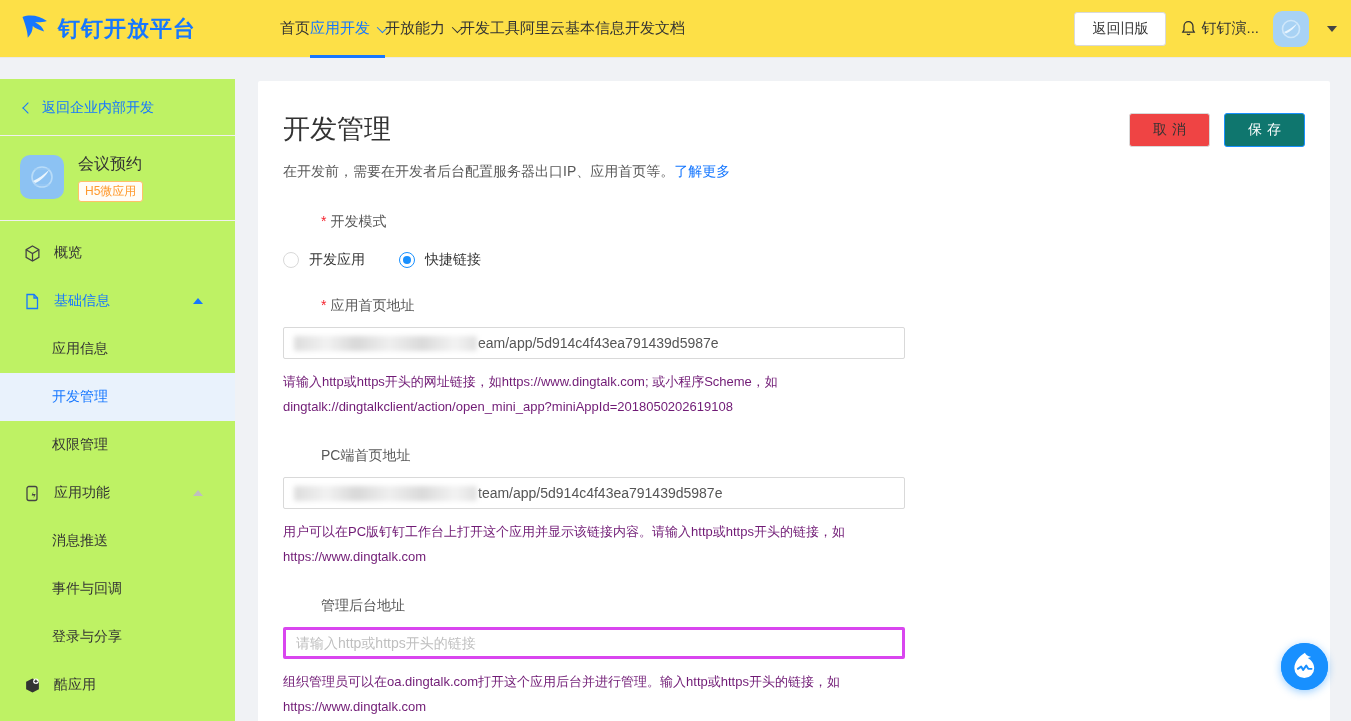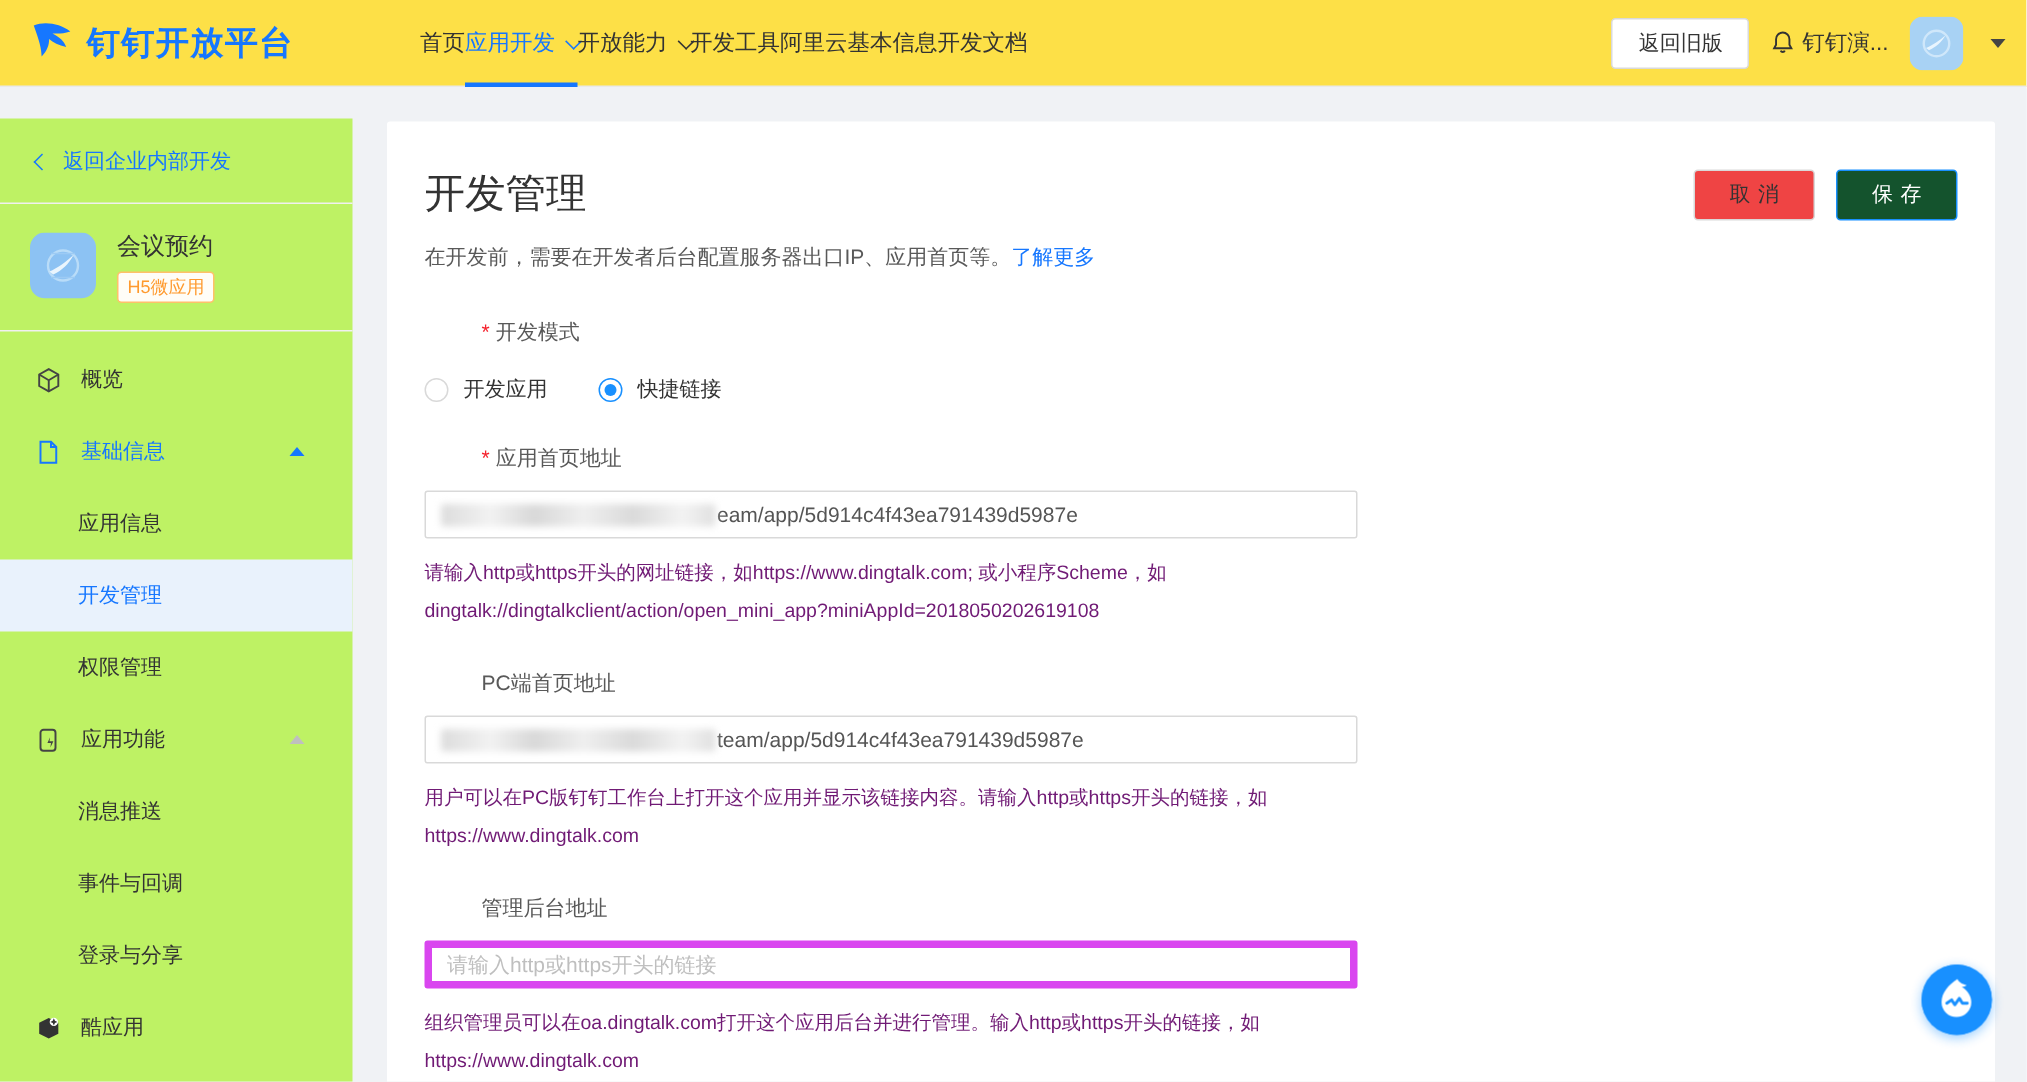--- a/index.html
+++ b/index.html
@@ -38,35 +38,35 @@
   .tri-up { position:absolute; right:32px; width:0; height:0; border-left:5px solid transparent; border-right:5px solid transparent; border-bottom:6px solid #bfbfbf; }
   .tri-up.blue { border-bottom-color:#1677ff; }
 
   
   .main { position:absolute; top:59px; left:235px; right:0; bottom:0; background:#f0f2f5; padding:22px 21px 0 23px; overflow:hidden; }
   .card { background:#fff; border-radius:2px; padding:30px 25px 16px 25px; min-height:624px; position:relative; }
   .card-head { display:flex; align-items:flex-start; justify-content:space-between; }
   .page-title { font-family:"Liberation Serif","DejaVu Serif",serif; font-size:27px; font-weight:400; color:#333; }
   .head-actions { display:flex; gap:14px; margin-top:2px; }
   .btn-cancel { background:#ef4444; border:1px solid #d9d9d9; border-radius:3px; padding:7px 18px; font-size:14px; color:#333; letter-spacing:5px; text-indent:5px; cursor:pointer; }
-  .btn-save { background:#14532d; border:1px solid #1890ff; border-radius:3px; padding:7px 18px; font-size:14px; color:#fff; letter-spacing:5px; text-indent:5px; cursor:pointer; }
+  .btn-save { background:#0f766e; border:1px solid #1890ff; border-radius:3px; padding:7px 18px; font-size:14px; color:#fff; letter-spacing:5px; text-indent:5px; cursor:pointer; }
   .desc { margin-top:16px; font-size:14px; color:#595959; }
   .link { color:#1677ff; cursor:pointer; }
 
   .form-group { margin-top:28px; }
   .field-label { font-size:14px; color:#595959;margin-left:38px; }
   .req { color:#f5222d; margin-right:4px; }
   .radio-row { display:flex; align-items:center; gap:34px; margin-top:20px; }
   .radio { display:flex; align-items:center; gap:10px; cursor:pointer; }
   .radio-dot { width:16px; height:16px; border-radius:50%; border:1px solid #d9d9d9; background:#fff; position:relative; flex:none; }
   .radio.checked .radio-dot { border-color:#1890ff; }
   .radio.checked .radio-dot::after { content:""; position:absolute; left:3px; top:3px; width:8px; height:8px; border-radius:50%; background:#1890ff; }
   .input-box { width:622px; height:32px; border:1px solid #d9d9d9; border-radius:2px; background:#fff; display:flex; align-items:center; padding:0 10px; margin-top:12px; font-size:14px; color:#555; }
   .redact { display:inline-block; width:183px; height:15px; margin-right:1px; border-radius:2px; background:linear-gradient(90deg,#dcdcdc 0%,#f2f2f2 18%,#d8d8d8 34%,#efefef 52%,#dadada 70%,#f3f3f3 88%,#e0e0e0 100%); filter:blur(2.5px); flex:none; }
-  .input-el { width:622px; height:32px; border:5px solid #d946ef; border-radius:2px; padding:0 10px; margin-top:12px; font-size:14px; color:#555; outline:none; }
+  .input-el { width:622px; height:32px; border:3px solid #d946ef; border-radius:2px; padding:0 10px; margin-top:12px; font-size:14px; color:#555; outline:none; }
   .input-el::placeholder { color:#bfbfbf; }
   .help { width:640px; margin-top:10px; font-size:13px; color:#701a75; line-height:25px; }
 
   .fab { position:fixed; right:23px; bottom:31px; width:47px; height:47px; border-radius:50%; background:#1890ff; box-shadow:0 2px 8px rgba(24,144,255,.45); display:flex; align-items:center; justify-content:center; cursor:pointer; z-index:50; }
 </style>
 </head>
 <body>
 
 <div class="header">
   <div class="logo">

